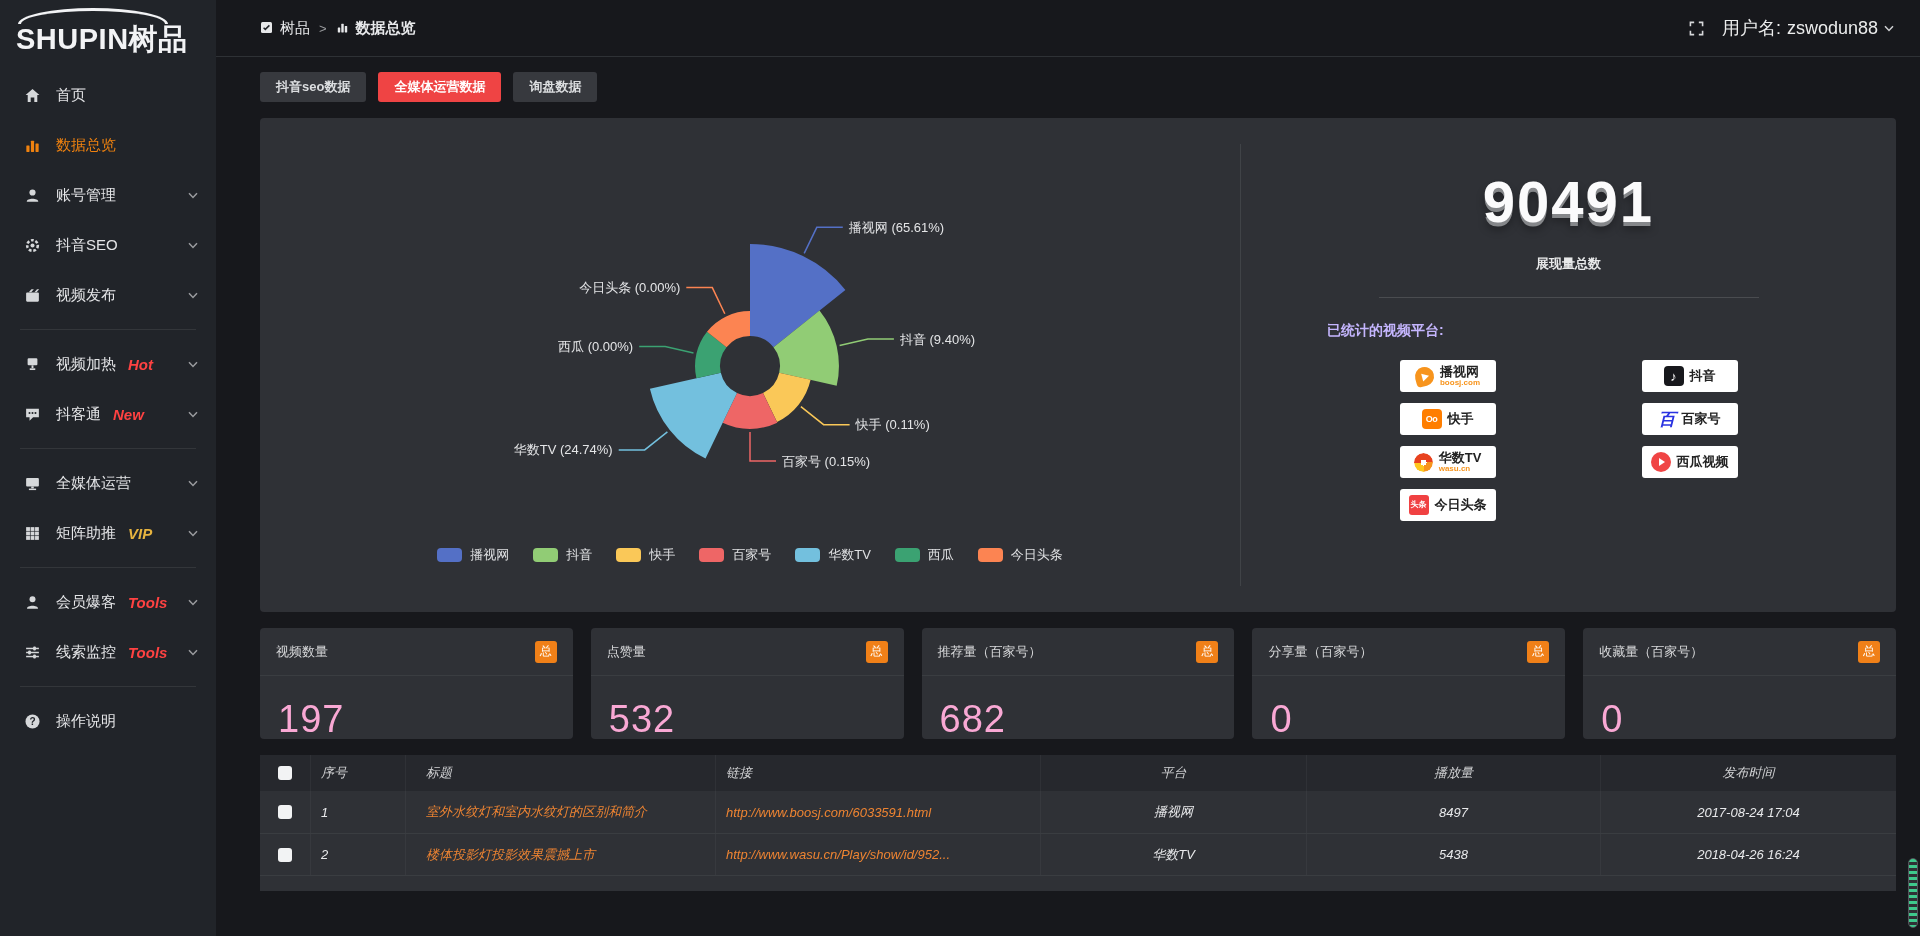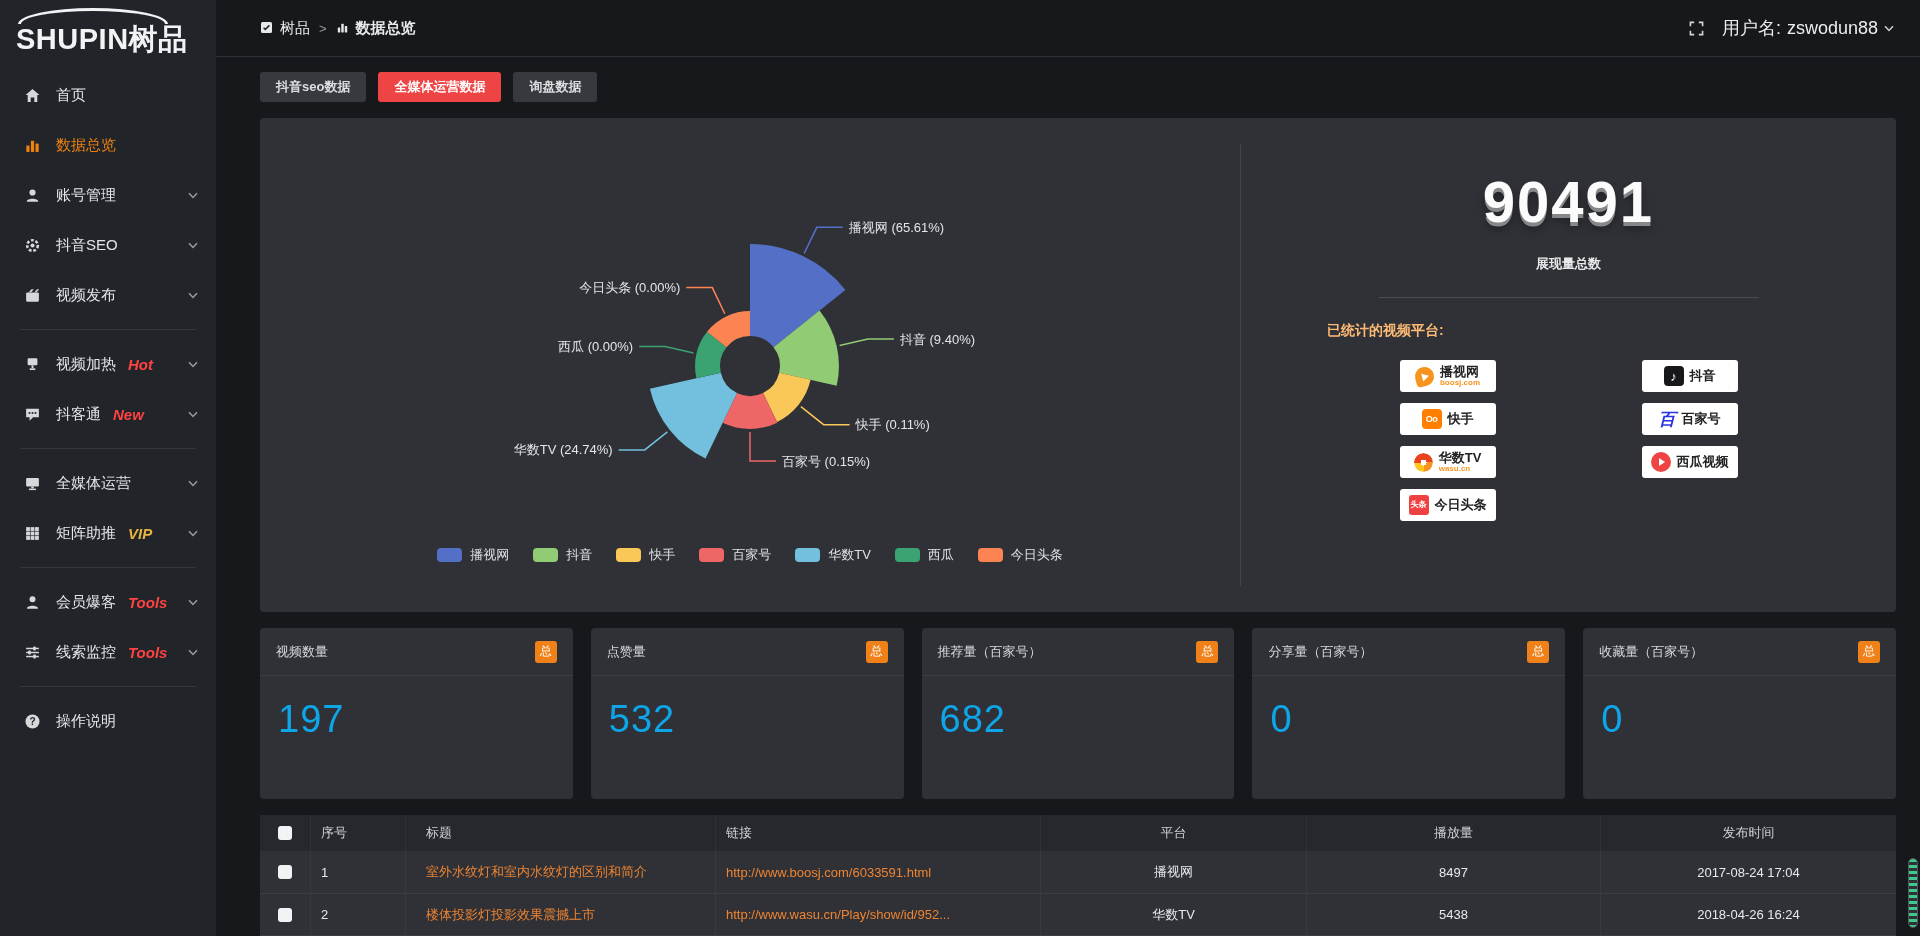--- a/index.html
+++ b/index.html
@@ -48,49 +48,49 @@
   .pie-area svg.rose { position:absolute; left:0; top:0; }
   .legend { position:absolute; left:0; right:0; top:428px; display:flex; justify-content:center; gap:24px; }
   .legend-item { display:flex; align-items:center; gap:8px; cursor:pointer; }
   .legend-chip { width:25px; height:14px; border-radius:4px; }
   .legend-label { font-size:13px; color:#dfe0e2; }
   .stats-area { flex:1; border-left:1px solid #404347; margin:26px 0; padding-top:24px; }
   .big-number { text-align:center; font-size:58px; font-weight:800; color:#fbfbfc; letter-spacing:2px;
                 text-shadow:0 4px 0 #85878a, 0 7px 8px rgba(0,0,0,.35); }
   .big-caption { text-align:center; font-size:13px; font-weight:bold; color:#e8e9ea; margin-top:20px; }
   .stats-divider { width:380px; margin:24px auto 0; border-top:1px solid #4a4c50; }
-  .platforms-label { margin:24px 0 0 86px; font-size:14px; font-weight:bold; color:#fdba74; }
+  .platforms-label { margin:24px 0 0 86px; font-size:14px; font-weight:bold; color:#c4b5fd; }
   .badge-grid { display:flex; justify-content:center; gap:146px; margin-top:20px; }
   .badge-col { display:flex; flex-direction:column; gap:11px; align-items:center; }
   .pbadge { min-width:96px; height:32px; background:#fff; border-radius:3px; display:flex;
             align-items:center; justify-content:center; gap:6px; padding:0 9px; cursor:pointer; }
   .pbadge-icon { flex:none; display:flex; align-items:center; justify-content:center; }
   .pbadge-text { display:flex; flex-direction:column; line-height:1.05; }
   .pbadge-name { font-size:13px; font-weight:bold; color:#222; white-space:nowrap; }
   .pbadge-sub { font-size:8px; color:#f7941d; font-weight:bold; }
   .icon-sq { width:20px; height:20px; border-radius:4px; color:#fff; font-weight:bold;
              display:flex; align-items:center; justify-content:center; }
   
   .cards { margin-top:16px; display:grid; grid-template-columns:repeat(5,1fr); gap:18px; }
-  .card { height:171px; background:#2f3136; border-radius:4px; }
+  .card { height:111px; background:#2f3136; border-radius:4px; }
   .card-head { display:flex; align-items:center; justify-content:space-between; height:48px;
                padding:0 16px; border-bottom:1px solid #3a3d41; }
   .card-label { font-size:13px; color:#d8d9db; }
   .card-badge { width:22px; height:22px; background:#f08018; color:#fff; font-size:12px; border-radius:3px;
                 display:flex; align-items:center; justify-content:center; }
-  .card-value { font-size:38px; color:#0ea5e9; padding:22px 18px 0; letter-spacing:1px; }
+  .card-value { font-size:38px; color:#f9a8d4; padding:22px 18px 0; letter-spacing:1px; }
   
   .tbl { margin-top:16px; }
   .trow { display:grid; grid-template-columns:50px 95px 310px 325px 266px 294px 296px; align-items:center; }
   .trow.head { height:36px; background:#26282d; font-size:13px; color:#d0d1d3; }
   .trow.body { height:42px; background:#2f3136; border-top:1px solid #3a3d41; font-size:13px; color:#e8e9eb; }
   .trow.body:first-of-type { border-top:none; }
   .trow.partial { height:16px; background:#2f3136; border-top:1px solid #3a3d41; }
   .tcell { padding:12px 10px; overflow:hidden; white-space:nowrap; text-overflow:ellipsis; height:100%;
-           display:flex; align-items:center; border-left:1px solid rgba(255,255,255,.045); }
+           display:flex; align-items:center; border-left:1px solid rgba(255,255,255,.045);font-style:italic; }
   .tcell:first-child { border-left:none; justify-content:center; }
   .tcell.c { justify-content:center; }
   .tcell.title-cell { padding-left:20px; }
   .tcell .link, .tcell .ttl { color:#ee8432; }
   .checkbox { width:14px; height:14px; background:#f2f3f4; border-radius:3px; cursor:pointer; }
   
   .scrollbar-thumb { position:fixed; right:2px; top:858px; width:10px; height:70px; border-radius:5px;
     background:repeating-linear-gradient(180deg,#3ec98c 0 3px,#2e3135 3px 6px);
     border:1px solid #54575c; z-index:9; }
 </style>

